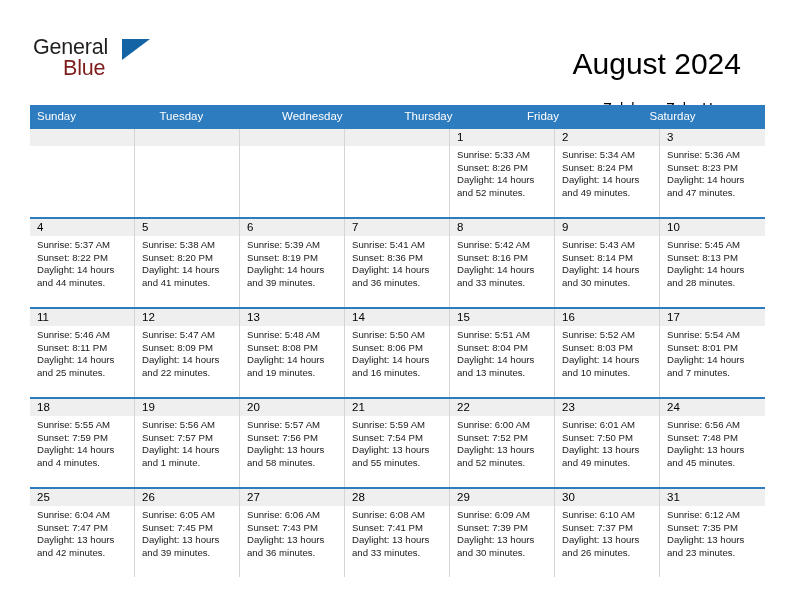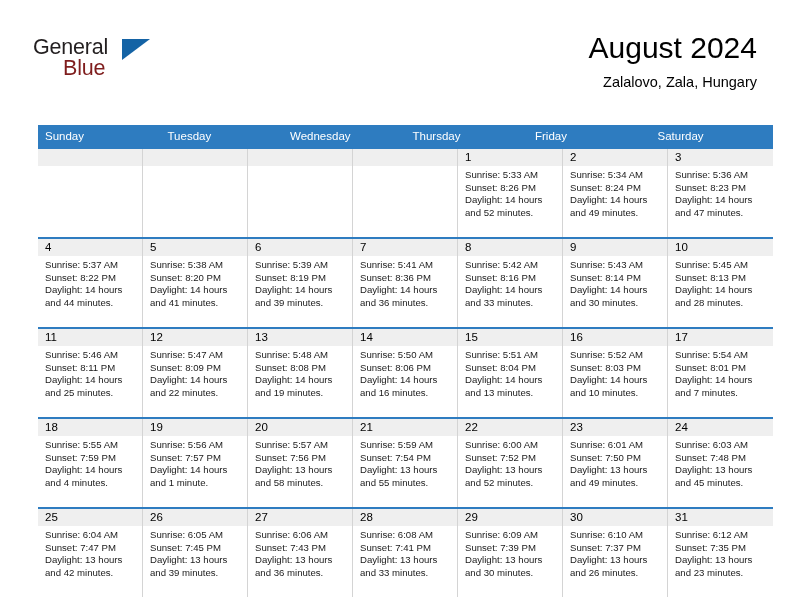--- a/index.html
+++ b/index.html
@@ -68,38 +68,37 @@
     position: absolute;
     right: 35px;
     top: 30px;
     text-align: right;
   }
   .cal-title {
     font-size: 30px;
     line-height: 36px;
     color: #000000;
     font-weight: normal;
-    margin: 0;
+    margin: 16px;
     white-space: nowrap;
   }
   .cal-subtitle {
     font-size: 14.5px;
     line-height: 20px;
     color: #000000;
     margin: 6px 0 0 0;
     white-space: nowrap;
   }
 
   
   .calendar {
     position: absolute;
-    left: 38px;
+    left: 30px;
     top: 105px;
     width: 735px;
-    margin-top: 20px;
   }
   .weekdays {
     display: flex;
     width: 735px;
     height: 22px;
     background: #2e7cc0;
   }
   .weekday {
     flex: 1 1 105px;
     width: 105px;
@@ -430,21 +429,21 @@
         <div class="day-info">
           <div>Sunrise: 6:01 AM</div>
           <div>Sunset: 7:50 PM</div>
           <div>Daylight: 13 hours</div>
           <div>and 49 minutes.</div>
         </div>
       </div>
       <div class="day">
         <span class="day-num">24</span>
         <div class="day-info">
-          <div>Sunrise: 6:03 AM</div>
+          <div>Sunrise: 6:56 AM</div>
           <div>Sunset: 7:48 PM</div>
           <div>Daylight: 13 hours</div>
           <div>and 45 minutes.</div>
         </div>
       </div>
     </div>
 
     <div class="week">
       <div class="day">
         <span class="day-num">25</span>

